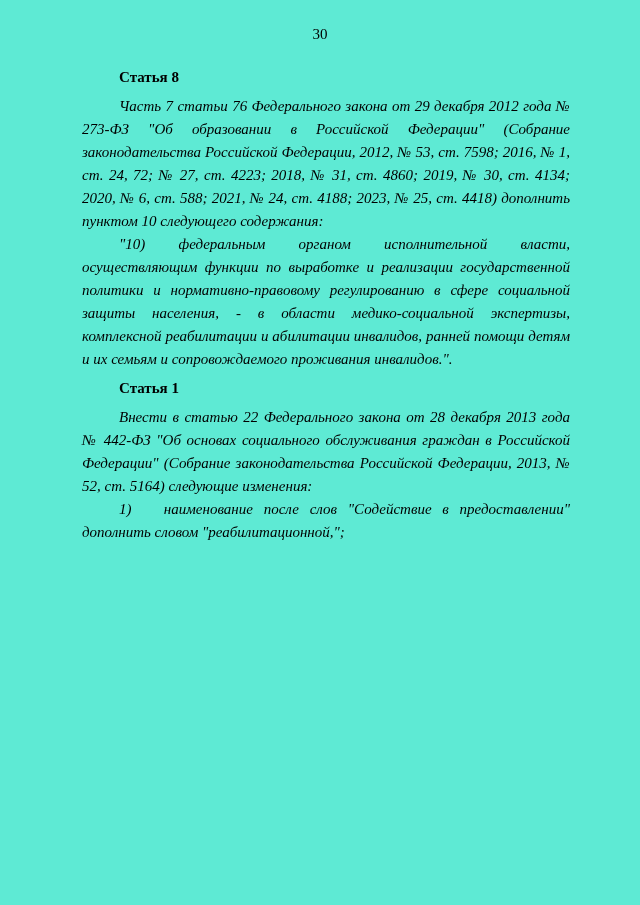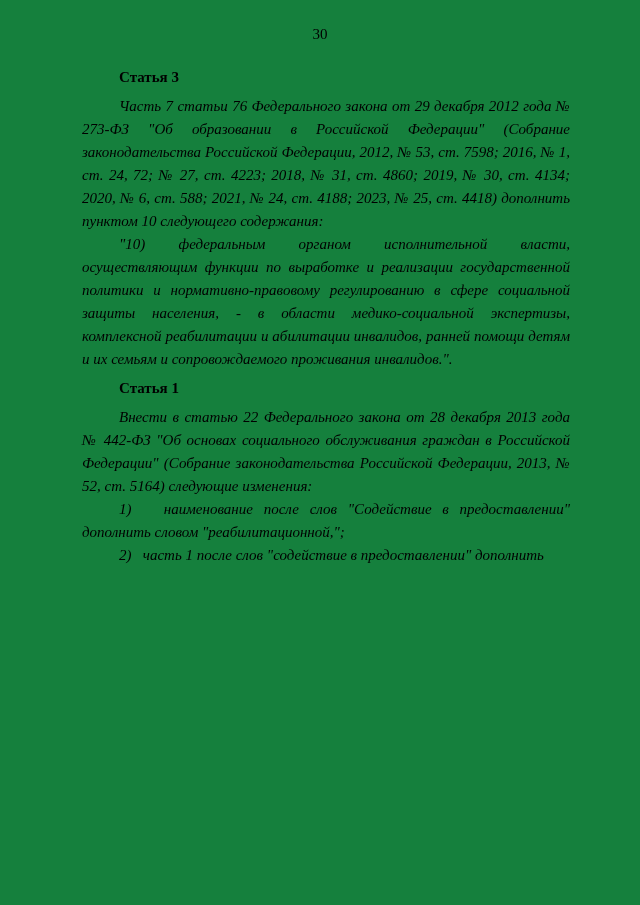--- a/index.html
+++ b/index.html
@@ -7,21 +7,21 @@
   body {
     width: 640px;
     height: 905px;
     overflow: hidden;
     font-family: "Liberation Serif", "DejaVu Serif", serif;
     color: #000000;
   }
   .page {
     width: 640px;
     height: 905px;
-    background: #15803d;
+    background: #5eead4;
     position: relative;
   }
   .page-number {
     padding-top: 24px;
     text-align: center;
     font-size: 15px;
     line-height: 20px;
   }
   .content {
     margin: 16px 70px 0 82px;
@@ -44,28 +44,27 @@
 </style>
 </head>
 <body>
 
 <div class="page">
 
   <div class="page-number">30</div>
 
   <div class="content">
 
-    <h2 class="article-heading">Статья 3</h2>
+    <h2 class="article-heading">Статья 8</h2>
 
     <p>Часть 7 статьи 76 Федерального закона от 29 декабря 2012 года № 273-ФЗ "Об образовании в Российской Федерации" (Собрание законодательства Российской Федерации, 2012, № 53, ст. 7598; 2016, № 1, ст. 24, 72; № 27, ст. 4223; 2018, № 31, ст. 4860; 2019, № 30, ст. 4134; 2020, № 6, ст. 588; 2021, № 24, ст. 4188; 2023, № 25, ст. 4418) дополнить пунктом 10 следующего содержания:</p>
 
     <p>"10) федеральным органом исполнительной власти, осуществляющим функции по выработке и реализации государственной политики и нормативно-правовому регулированию в сфере социальной защиты населения, - в области медико-социальной экспертизы, комплексной реабилитации и абилитации инвалидов, ранней помощи детям и их семьям и сопровождаемого проживания инвалидов.".</p>
 
     <h2 class="article-heading">Статья 1</h2>
 
     <p>Внести в статью 22 Федерального закона от 28 декабря 2013 года № 442-ФЗ "Об основах социального обслуживания граждан в Российской Федерации" (Собрание законодательства Российской Федерации, 2013, № 52, ст. 5164) следующие изменения:</p>
 
     <p>1)&nbsp;&nbsp;&nbsp;наименование после слов "Содействие в предоставлении" дополнить словом "реабилитационной,";</p>
 
-    <p>2)&nbsp;&nbsp;&nbsp;часть 1 после слов "содействие в предоставлении" дополнить</p>
 
   </div>
 </div>
 
 </body></html>

